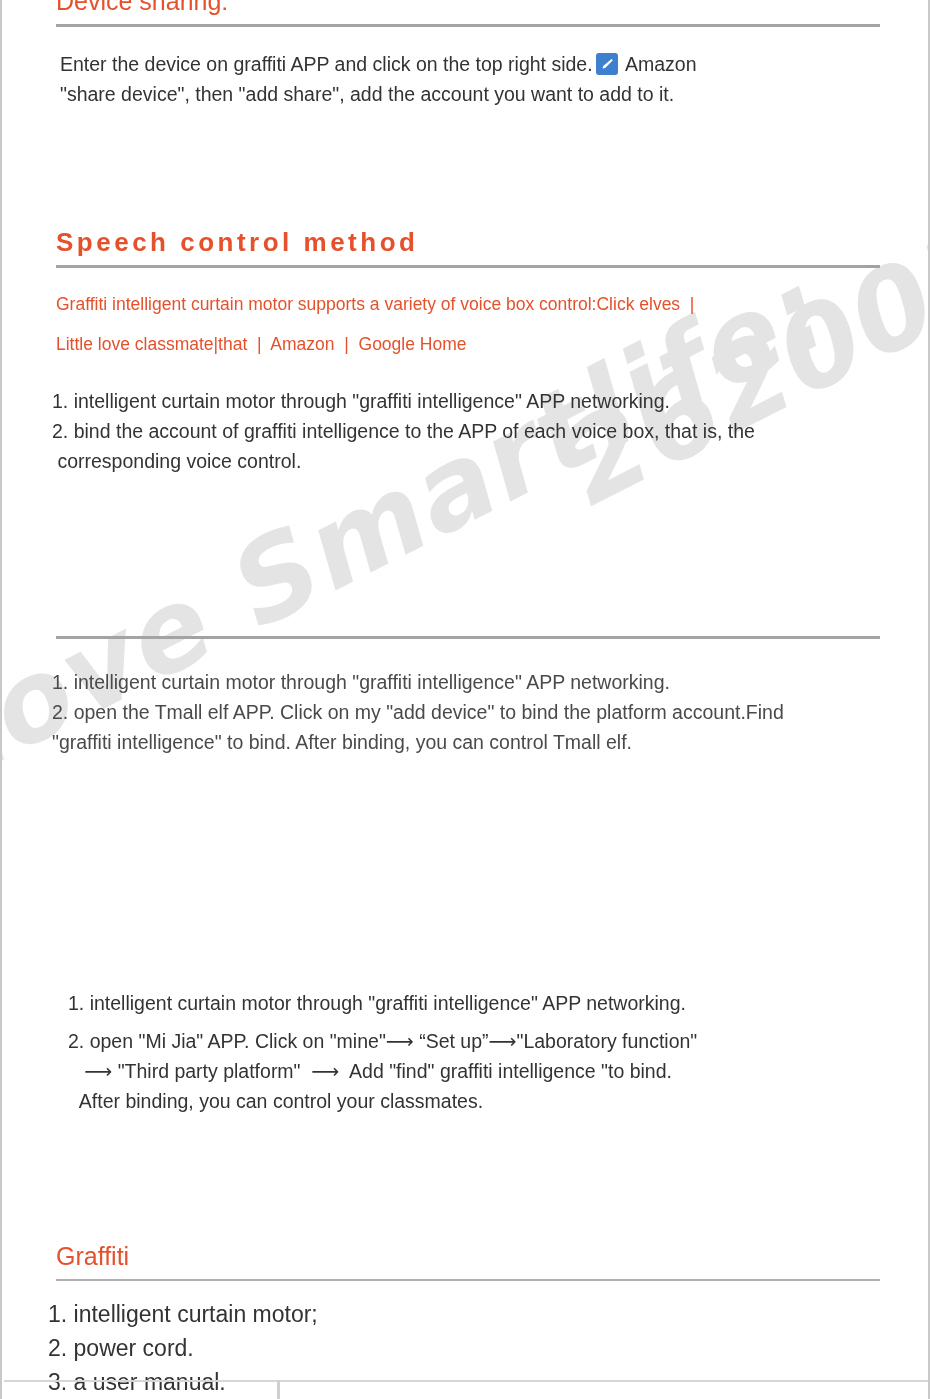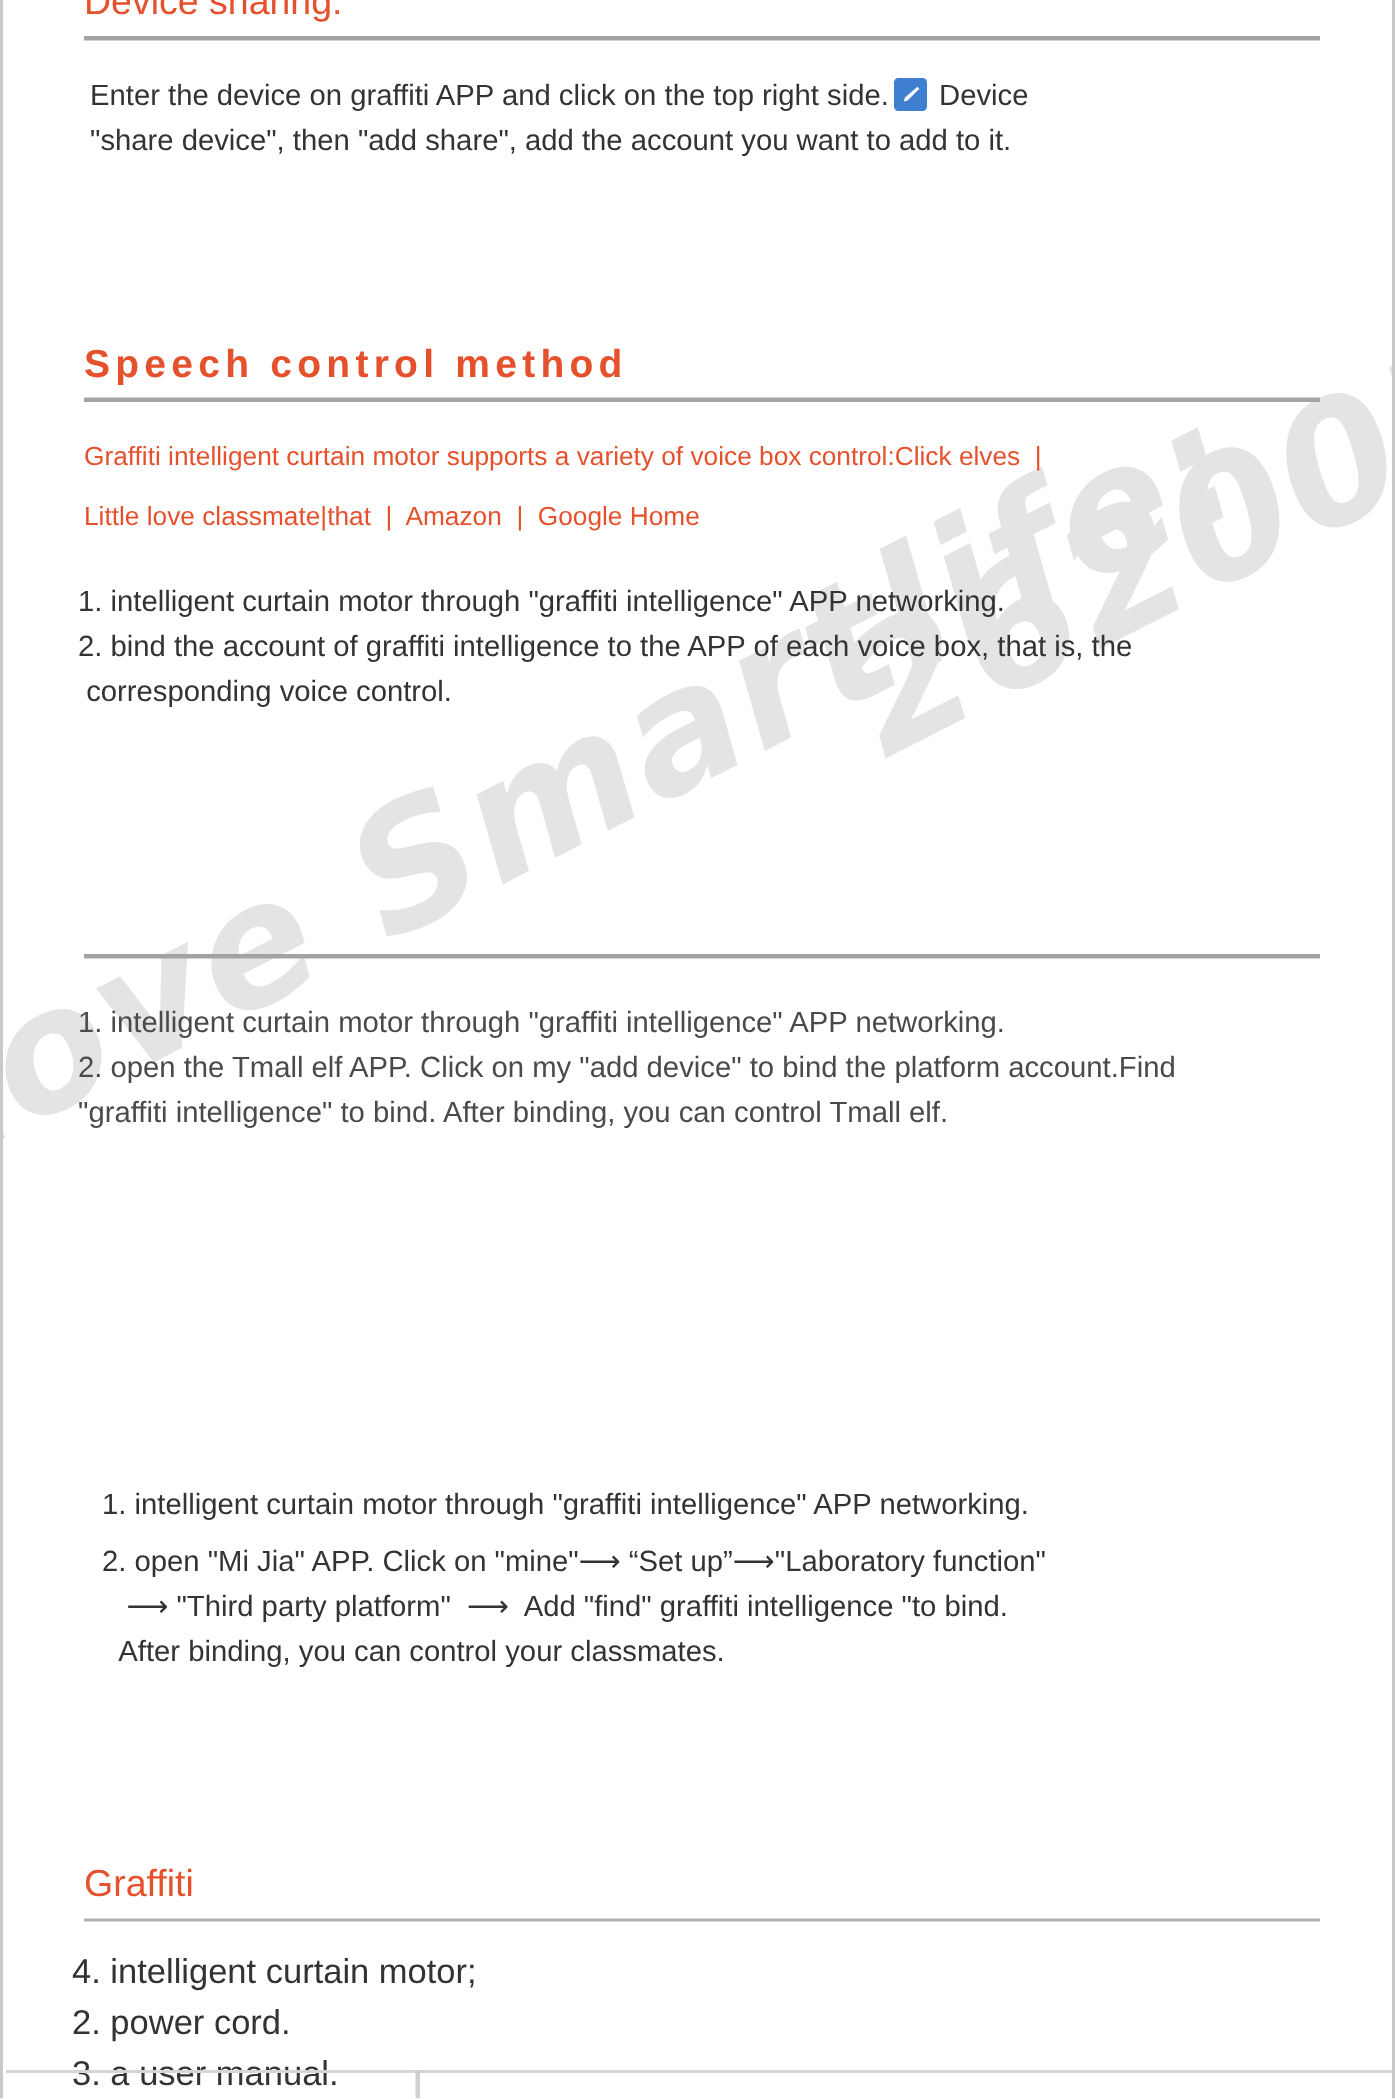--- a/index.html
+++ b/index.html
@@ -162,21 +162,21 @@
   <div class="content">
 
     <div class="section" style="top:-12px;">
       <div style="margin:0 52px 0 54px;">
         <div class="heading">Device sharing:</div>
         <div class="rule"></div>
       </div>
       <div style="margin:22px 52px 0 58px;">
         <div class="body-text"><span>Enter the device on graffiti APP and click on the top right side.</span><span class="edit-badge"><svg width="14" height="14" viewBox="0 0 14 14">
                 <path d="M11.6 1.9 L12.9 3.2 L5.1 11 L2.6 11.6 L3.2 9.1 Z" fill="#ffffff"></path>
-              </svg></span> <span>Device</span><br><span>"share device", then "add share", add the account you want to add to it.</span></div>
+              </svg></span> <span>Amazon</span><br><span>"share device", then "add share", add the account you want to add to it.</span></div>
       </div>
     </div>
 
     <div class="section" style="top:228px;">
       <div style="margin:0 52px 0 54px;">
         <div class="heading spaced">Speech control method</div>
         <div class="rule"></div>
       </div>
       <div style="margin:16px 52px 0 54px;">
         <div class="accent-text">Graffiti intelligent curtain motor supports a variety of voice box control:Click elves  |</div>
@@ -208,21 +208,21 @@
   After binding, you can control your classmates.</div>
       </div>
     </div>
 
     <div class="section" style="top:1243px;">
       <div style="margin:0 52px 0 54px;">
         <div class="heading">Graffiti</div>
         <div class="rule thin"></div>
       </div>
       <div style="margin:16px 52px 0 46px;">
-        <div class="big-list">4. intelligent curtain motor;</div>
+        <div class="big-list">1. intelligent curtain motor;</div>
         <div class="big-list">2. power cord.</div>
         <div class="big-list">3. a user manual.</div>
       </div>
     </div>
 
   </div>
 
   <div class="bottom-seam"></div>
   <div class="bottom-seam2"></div>
 </div>

